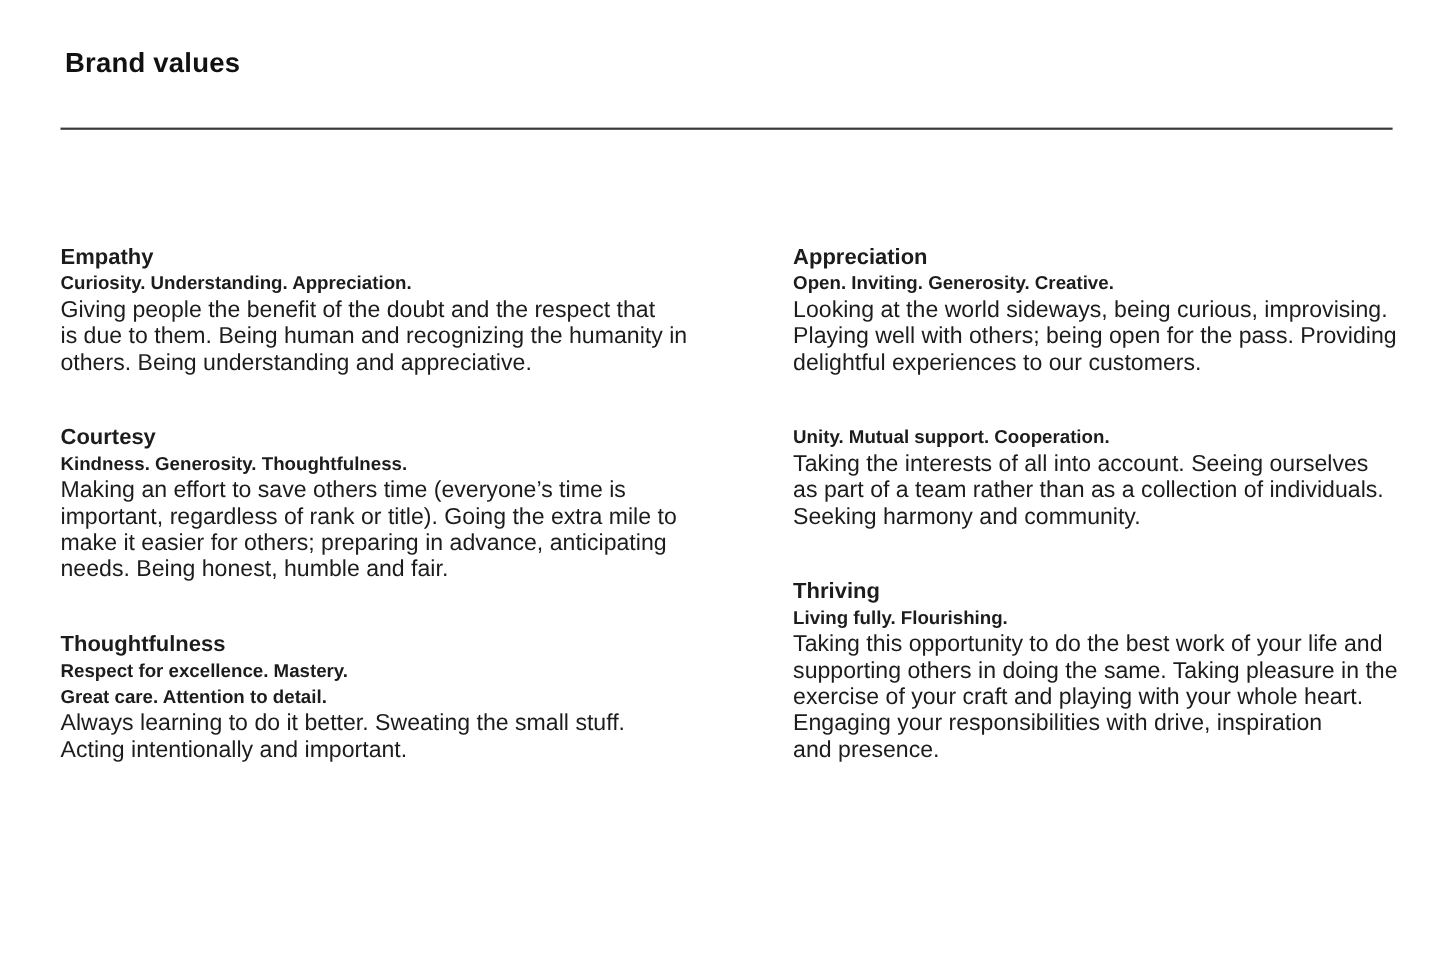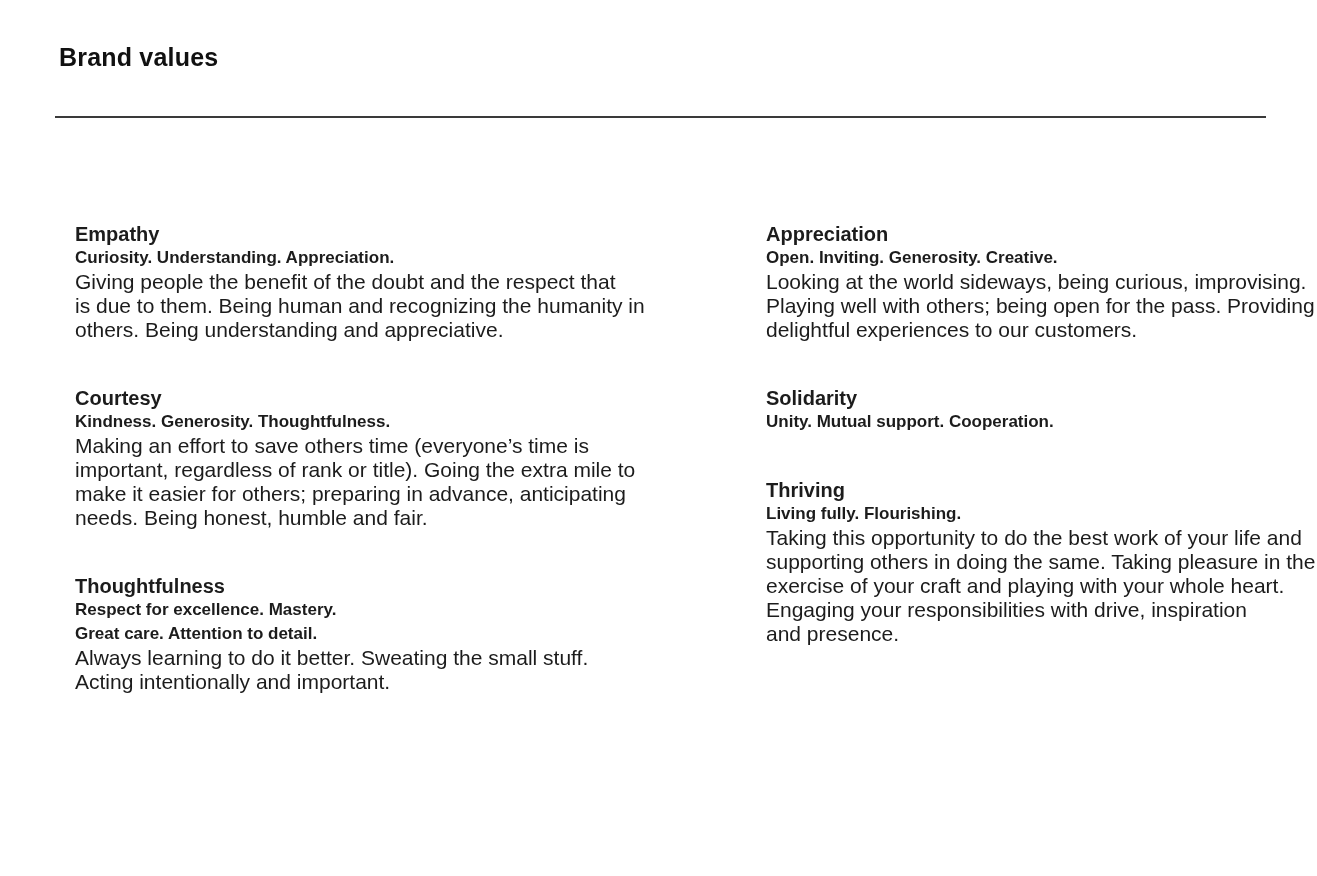--- a/index.html
+++ b/index.html
@@ -27,23 +27,22 @@
     letter-spacing: 0.2px;
   }
   .title-divider {
     border: none;
     border-top: 2px solid #3a3a3a;
     margin: 44px 0 0 0;
     width: 1211px;
   }
   .columns {
     display: flex;
-    gap: 91px;
+    gap: 66px;
     margin-top: 104px;
-    margin-left: 20px;
   }
   .col-left  { width: 600px; flex: 0 0 auto; }
   .col-right { width: 590px; flex: 0 0 auto; }
   .value {
     margin: 0 0 44px 0;
   }
   .value-title {
     font-size: 20px;
     line-height: 24px;
     font-weight: bold;
@@ -111,22 +110,24 @@
 
       <section class="value">
         <h2 class="value-title">Appreciation</h2>
         <p class="value-tagline">Open. Inviting. Generosity. Creative.</p>
         <p class="value-body">Looking at the world sideways, being curious, improvising.
 Playing well with others; being open for the pass. Providing
 delightful experiences to our customers.</p>
       </section>
 
       <section class="value">
-        <h2 class="value-title">Solidarity</h2>
         <p class="value-tagline">Unity. Mutual support. Cooperation.</p>
+        <p class="value-body">Taking the interests of all into account. Seeing ourselves
+as part of a team rather than as a collection of individuals.
+Seeking harmony and community.</p>
       </section>
 
       <section class="value">
         <h2 class="value-title">Thriving</h2>
         <p class="value-tagline">Living fully. Flourishing.</p>
         <p class="value-body">Taking this opportunity to do the best work of your life and
 supporting others in doing the same. Taking pleasure in the
 exercise of your craft and playing with your whole heart.
 Engaging your responsibilities with drive, inspiration
 and presence.</p>

